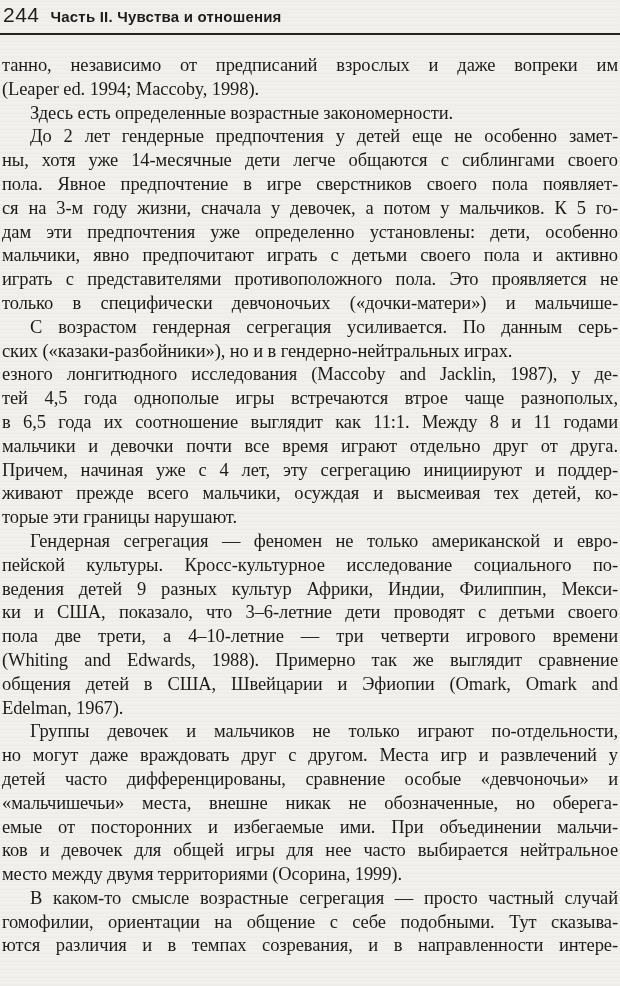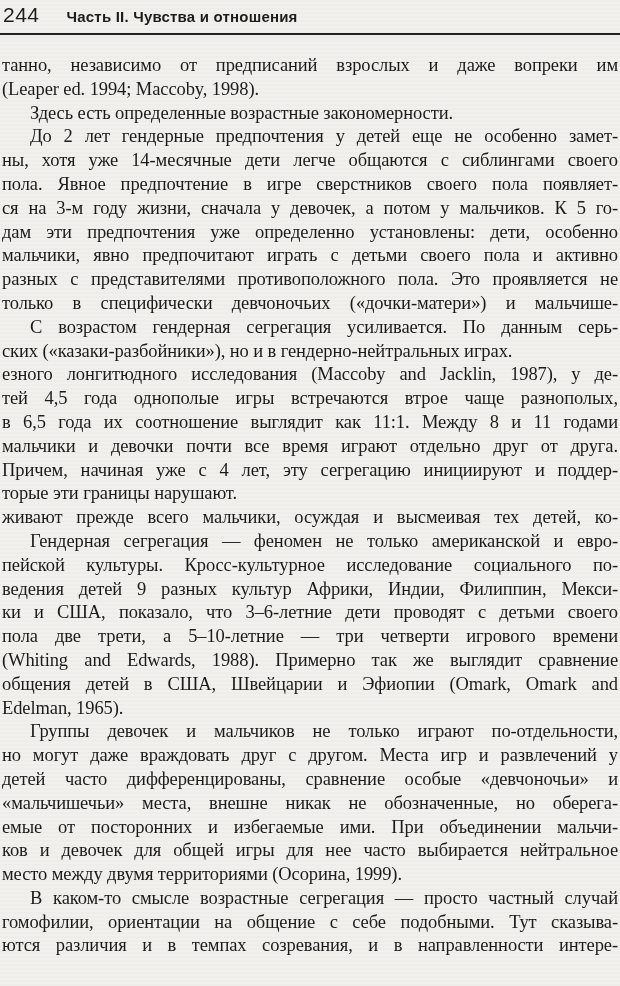--- a/index.html
+++ b/index.html
@@ -30,21 +30,21 @@
     font-family: "Liberation Sans", "DejaVu Sans", sans-serif;
     color: #1d1d1d;
   }
   .page-number {
     font-size: 21px;
     font-weight: 500;
     letter-spacing: 0.5px;
     line-height: 21px;
   }
   .chapter-title {
-    margin-left: 27px;
+    margin-left: 11px;
     font-size: 15px;
     font-weight: 600;
     letter-spacing: 0.2px;
     line-height: 15px;
   }
   .header-rule {
     height: 0;
     border: none;
     border-top: 2px solid #242424;
     margin: 4px 0 0 0;
@@ -85,39 +85,39 @@
   <div class="page-body">
       <div class="text-line">танно, независимо от предписаний взрослых и даже вопреки им</div>
       <div class="text-line para-end">(Leaper ed. 1994; Maccoby, 1998).</div>
       <div class="text-line indent para-end">Здесь есть определенные возрастные закономерности.</div>
       <div class="text-line indent">До 2 лет гендерные предпочтения у детей еще не особенно замет-</div>
       <div class="text-line">ны, хотя уже 14-месячные дети легче общаются с сиблингами своего</div>
       <div class="text-line">пола. Явное предпочтение в игре сверстников своего пола появляет-</div>
       <div class="text-line">ся на 3-м году жизни, сначала у девочек, а потом у мальчиков. К 5 го-</div>
       <div class="text-line">дам эти предпочтения уже определенно установлены: дети, особенно</div>
       <div class="text-line">мальчики, явно предпочитают играть с детьми своего пола и активно</div>
-      <div class="text-line">разных с представителями противоположного пола. Это проявляется не</div>
+      <div class="text-line">играть с представителями противоположного пола. Это проявляется не</div>
       <div class="text-line">только в специфически девчоночьих («дочки-матери») и мальчише-</div>
       <div class="text-line indent">С возрастом гендерная сегрегация усиливается. По данным серь-</div>
       <div class="text-line para-end">ских («казаки-разбойники»), но и в гендерно-нейтральных играх.</div>
       <div class="text-line">езного лонгитюдного исследования (Maccoby and Jacklin, 1987), у де-</div>
       <div class="text-line">тей 4,5 года однополые игры встречаются втрое чаще разнополых,</div>
       <div class="text-line">в 6,5 года их соотношение выглядит как 11:1. Между 8 и 11 годами</div>
       <div class="text-line">мальчики и девочки почти все время играют отдельно друг от друга.</div>
       <div class="text-line">Причем, начиная уже с 4 лет, эту сегрегацию инициируют и поддер-</div>
+      <div class="text-line">живают прежде всего мальчики, осуждая и высмеивая тех детей, ко-</div>
       <div class="text-line para-end">торые эти границы нарушают.</div>
-      <div class="text-line">живают прежде всего мальчики, осуждая и высмеивая тех детей, ко-</div>
       <div class="text-line indent">Гендерная сегрегация — феномен не только американской и евро-</div>
       <div class="text-line">пейской культуры. Кросс-культурное исследование социального по-</div>
       <div class="text-line">ведения детей 9 разных культур Африки, Индии, Филиппин, Мекси-</div>
       <div class="text-line">ки и США, показало, что 3–6-летние дети проводят с детьми своего</div>
-      <div class="text-line">пола две трети, а 5–10-летние — три четверти игрового времени</div>
+      <div class="text-line">пола две трети, а 4–10-летние — три четверти игрового времени</div>
       <div class="text-line">(Whiting and Edwards, 1988). Примерно так же выглядит сравнение</div>
       <div class="text-line">общения детей в США, Швейцарии и Эфиопии (Omark, Omark and</div>
-      <div class="text-line para-end">Edelman, 1965).</div>
+      <div class="text-line para-end">Edelman, 1967).</div>
       <div class="text-line indent">Группы девочек и мальчиков не только играют по-отдельности,</div>
       <div class="text-line">но могут даже враждовать друг с другом. Места игр и развлечений у</div>
       <div class="text-line">детей часто дифференцированы, сравнение особые «девчоночьи» и</div>
       <div class="text-line">«мальчишечьи» места, внешне никак не обозначенные, но оберега-</div>
       <div class="text-line">емые от посторонних и избегаемые ими. При объединении мальчи-</div>
       <div class="text-line">ков и девочек для общей игры для нее часто выбирается нейтральное</div>
       <div class="text-line para-end">место между двумя территориями (Осорина, 1999).</div>
       <div class="text-line indent">В каком-то смысле возрастные сегрегация — просто частный случай</div>
       <div class="text-line">гомофилии, ориентации на общение с себе подобными. Тут сказыва-</div>
       <div class="text-line">ются различия и в темпах созревания, и в направленности интере-</div>

